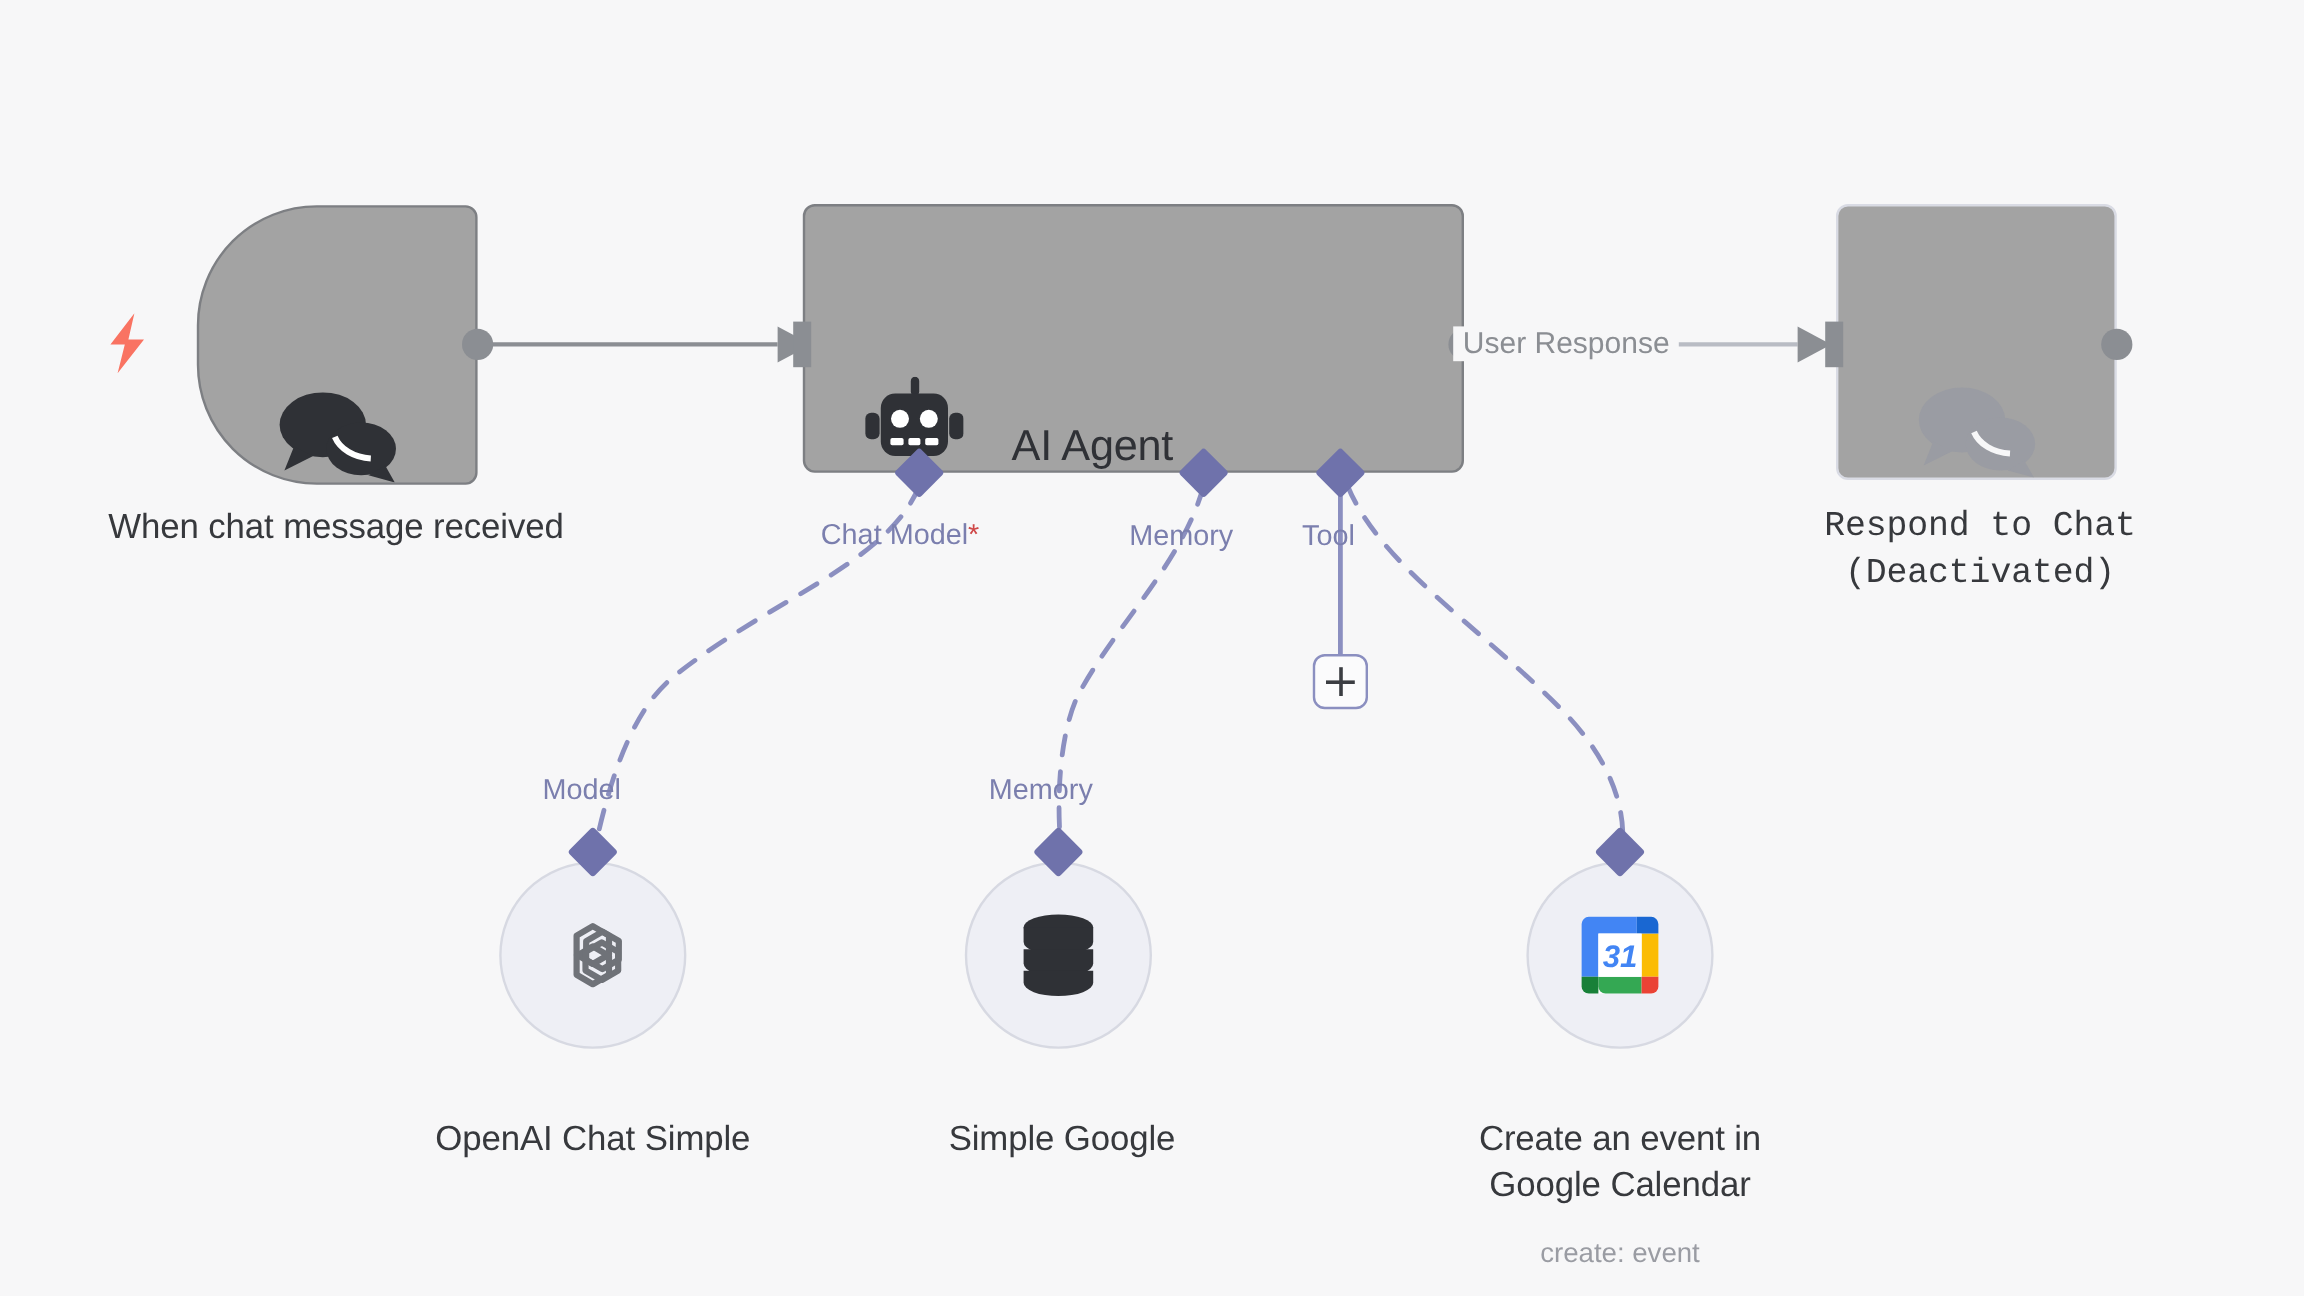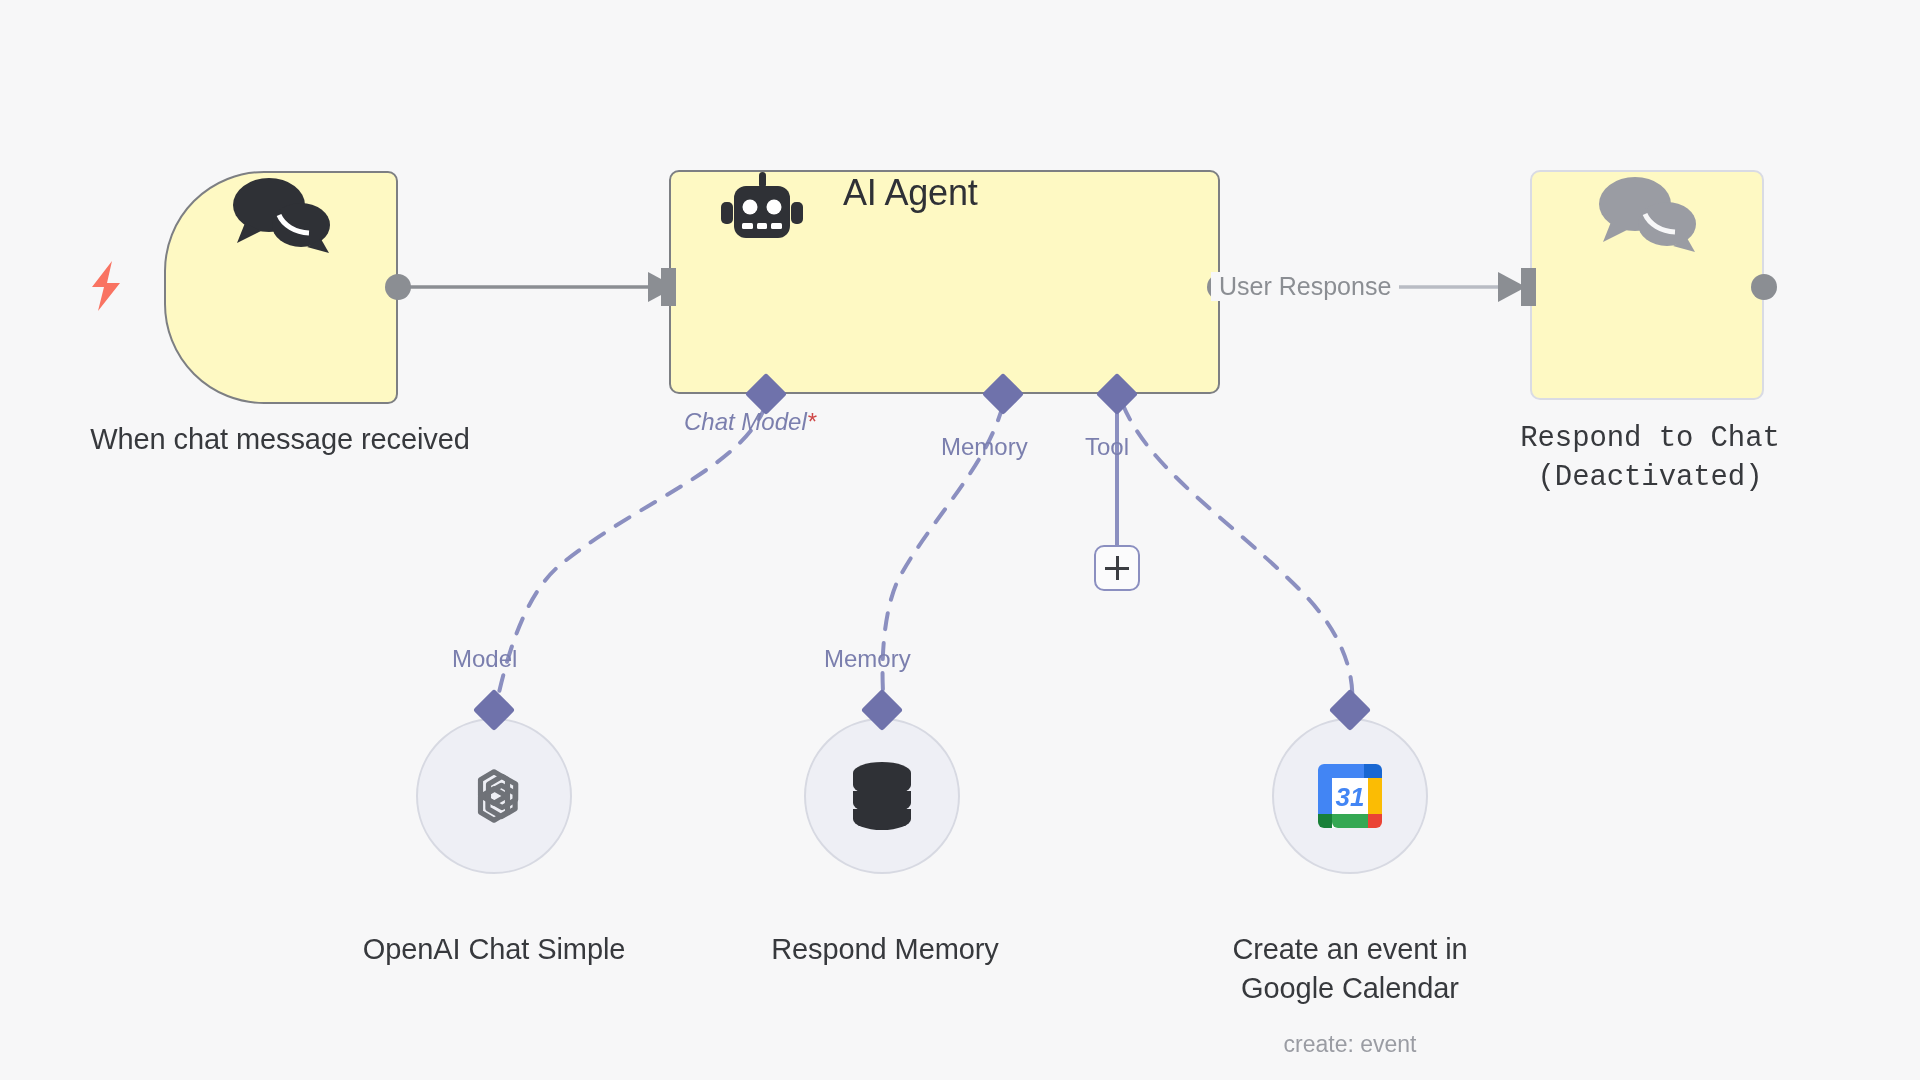--- a/index.html
+++ b/index.html
@@ -16,25 +16,25 @@
   }
   #edges {
     position: absolute; left: 0; top: 0;
     width: 1920px; height: 1080px;
     pointer-events: none;
   }
 
   
   .node {
     position: absolute;
-    background: #fef9c3;
+    background: #a3a3a3;
     border: 2.5px solid #7d7f83;
     border-radius: 10px;
     display: flex;
-    align-items: flex-start;
+    align-items: flex-end;
     z-index: 5;
   }
   .node.trigger {
     border-top-left-radius: 100px;
     border-bottom-left-radius: 100px;
     border-top-right-radius: 10px;
     border-bottom-right-radius: 10px;
     justify-content: center;
   }
   .node.deactivated {
@@ -213,21 +213,21 @@
   </div>
 
   <div class="port-in" style="left:661px; top:268px;"></div>
 
   <div class="port-out" style="left:1207px; top:274px;"></div>
 
   <div class="diamond" style="left:751px; top:379px;"></div>
   <div class="diamond" style="left:988px; top:379px;"></div>
   <div class="diamond" style="left:1102px; top:379px;"></div>
 
-  <div class="conn-label" style="left:684px; top:408px;font-style:italic;">
+  <div class="conn-label" style="left:684px; top:432px;">
     <span>Chat Model</span><span class="req">*</span>
   </div>
   <div class="conn-label" style="left:941px; top:433px;">Memory</div>
   <div class="conn-label" style="left:1085px; top:433px;">Tool</div>
 
   <div class="plus-btn" style="left:1094px; top:545px;">
     <span class="bar-h"></span>
     <span class="bar-v"></span>
   </div>
 
@@ -272,21 +272,21 @@
   <div class="subnode" style="left:804px; top:718px;">
     <span class="icon-wrap">
       <svg width="66" height="72" viewBox="0 0 66 72">
         <ellipse cx="33" cy="13" rx="29" ry="11" fill="#2f3136"></ellipse>
         <path d="M4 13 v12 a29 11 0 0 0 58 0 v-12" fill="#2f3136"></path>
         <path d="M4 31 v12 a29 11 0 0 0 58 0 v-12" fill="#2f3136"></path>
         <path d="M4 49 v10 a29 11 0 0 0 58 0 v-10" fill="#2f3136"></path>
       </svg>
     </span>
   </div>
-  <div class="node-title" style="left:685px; top:930px; width:400px;">Respond Memory</div>
+  <div class="node-title" style="left:685px; top:930px; width:400px;">Simple Google</div>
 
   <div class="diamond" style="left:1335px; top:695px;"></div>
   <div class="subnode" style="left:1272px; top:718px;">
     <span class="icon-wrap">
       <svg width="68" height="68" viewBox="0 0 68 68">
         <rect x="2" y="2" width="64" height="64" rx="6" fill="#ffffff"></rect>
 
         <path d="M8 2 h40 v14 h-32 v36 h-14 V8 a6 6 0 0 1 6 -6 Z" fill="#4285f4"></path>
 
         <path d="M52 16 h14 v36 h-14 Z" fill="#fbbc04"></path>

